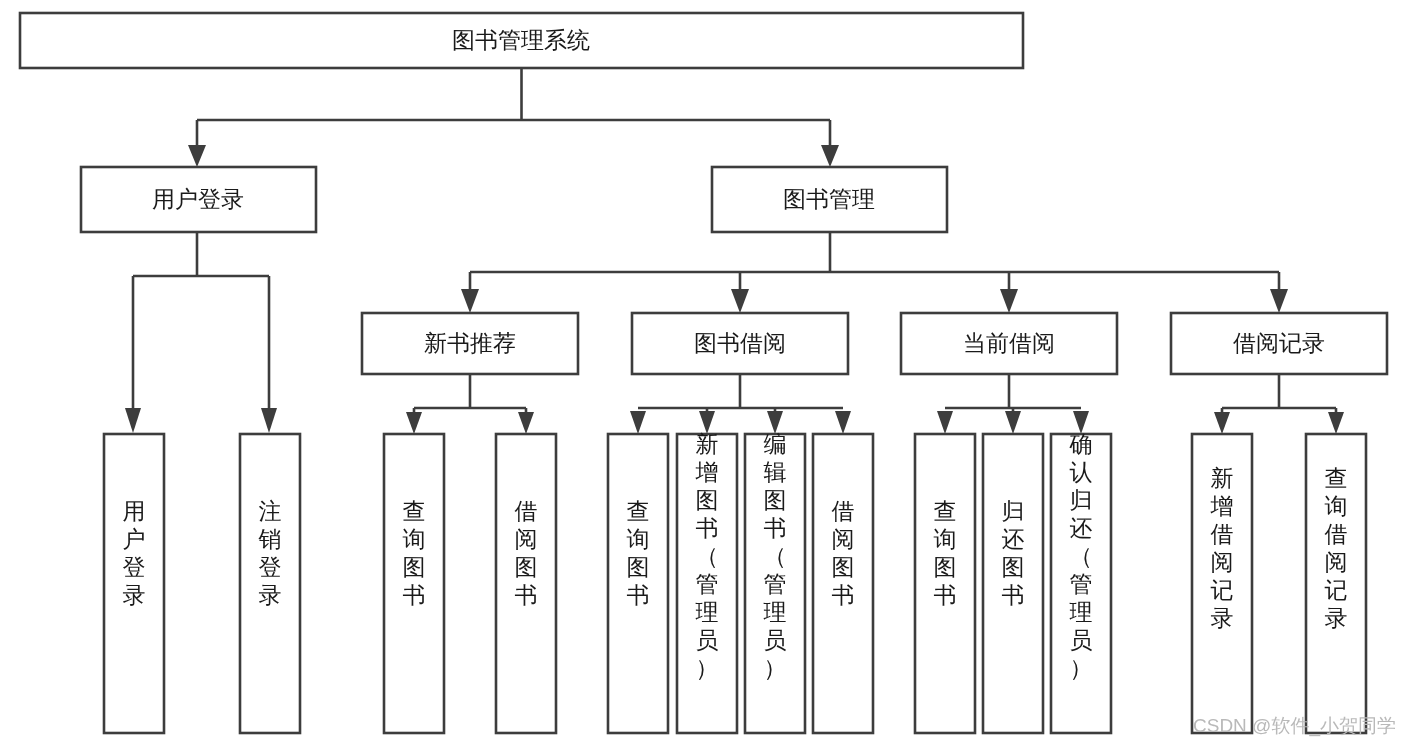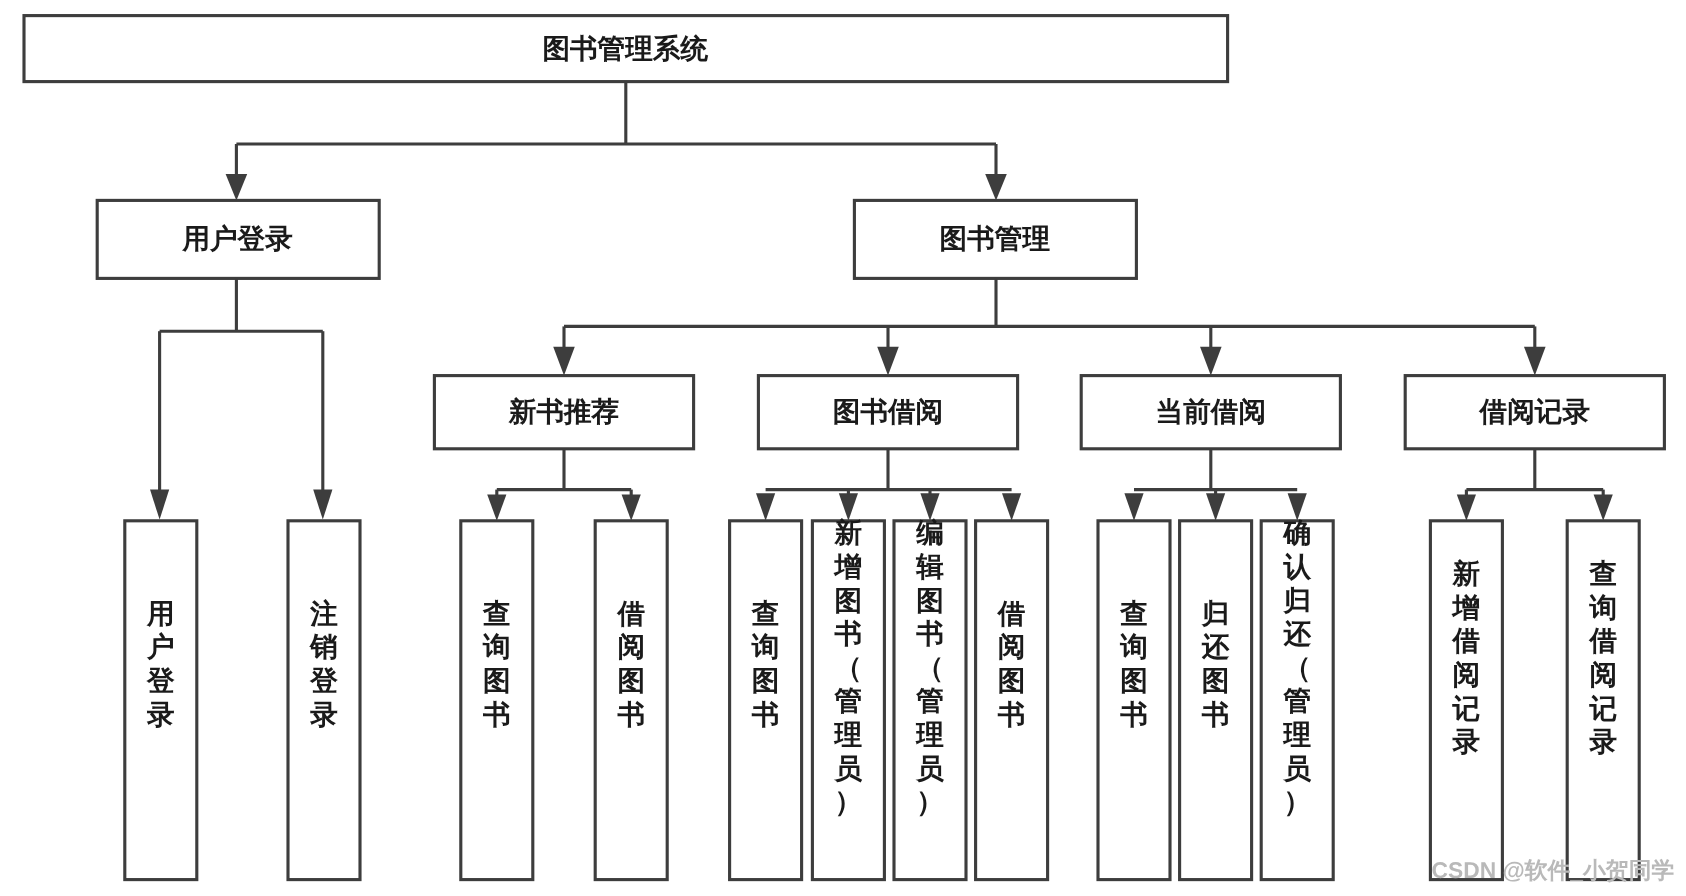--- a/index.html
+++ b/index.html
@@ -13,21 +13,20 @@
     font-family: "Liberation Sans", "DejaVu Sans", sans-serif;
     overflow: hidden;
     position: relative;
   }
   #diagram-root {
     position: absolute;
     left: 0;
     top: 0;
     width: 1405px;
     height: 747px;
-    font-weight: bold;
   }
   svg.flow {
     display: block;
     width: 1405px;
     height: 747px;
   }
   .node-box {
     fill: #ffffff;
     stroke: #3d3d3d;
     stroke-width: 2.6;

